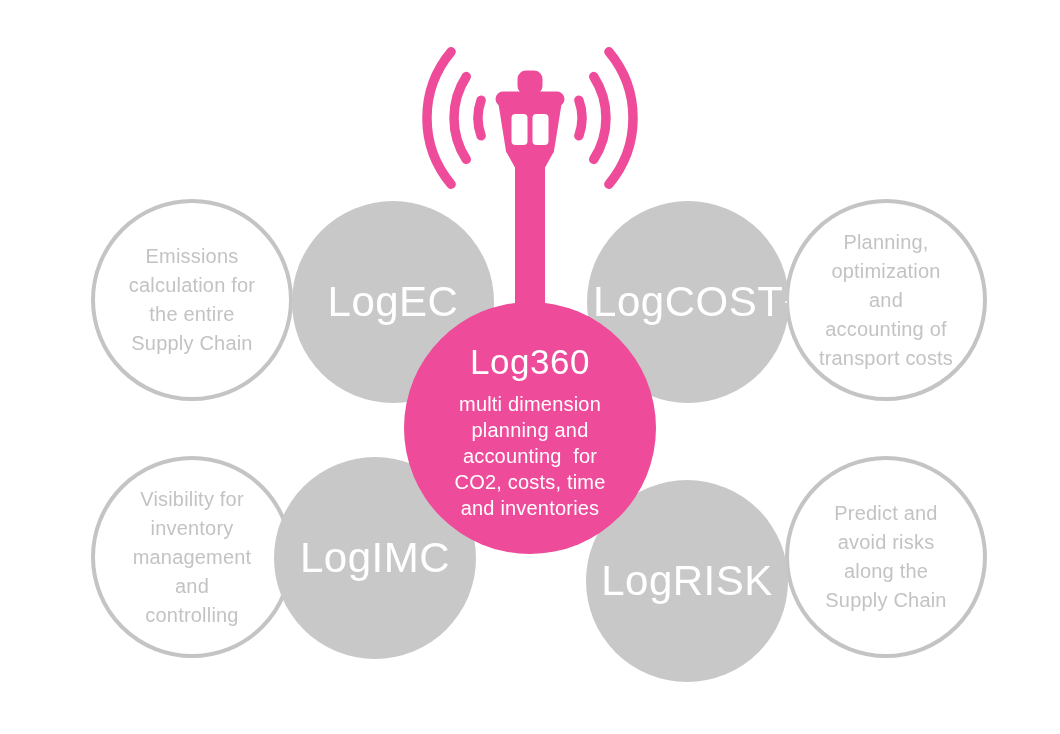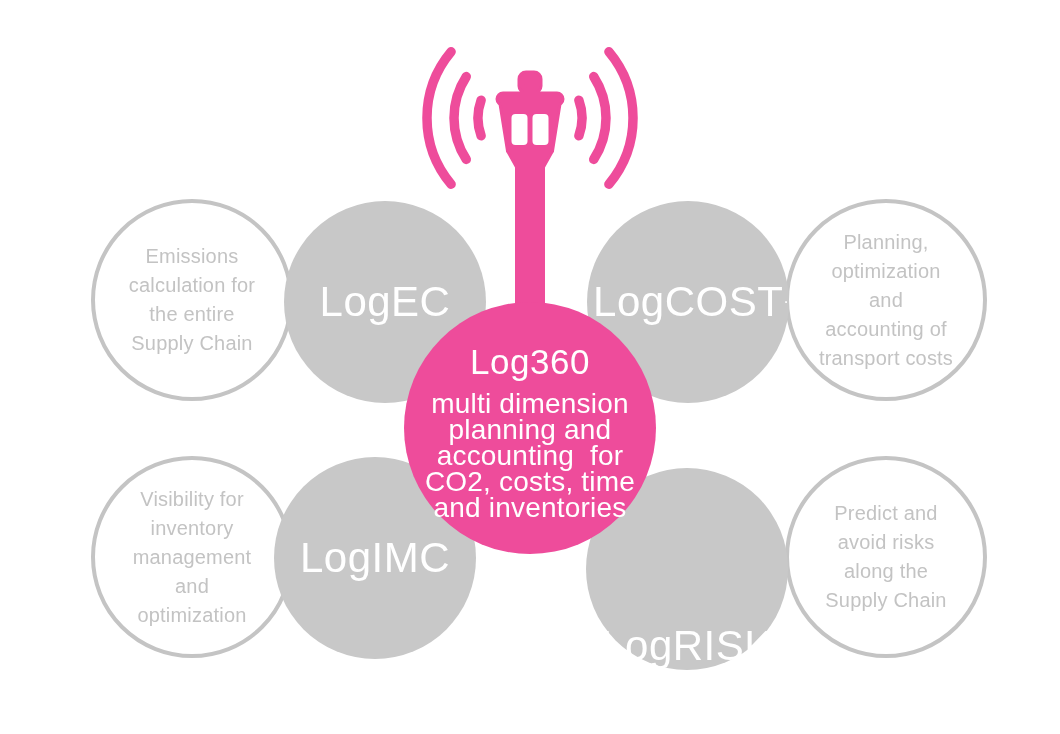--- a/index.html
+++ b/index.html
@@ -39,30 +39,30 @@
   .filled-circle .label{font-size:42px;font-weight:400;letter-spacing:.5px;}
   .filled-circle .mark{font-size:17px;vertical-align:22px;line-height:0;}
   .center-circle{
     width:252px;height:252px;
     background:var(--pink);
     color:var(--label-text);
     flex-direction:column;
     z-index:3;
   }
   .center-circle .title{font-size:35px;font-weight:400;line-height:52px;margin-bottom:3px;letter-spacing:.5px;}
-  .center-circle .desc{font-size:28px;line-height:26px;white-space:pre-line;letter-spacing:.2px;}
+  .center-circle .desc{font-size:20px;line-height:26px;white-space:pre-line;letter-spacing:.2px;}
   
   .pos-outline-tl{left:91px;top:199px;}
   .pos-outline-tr{left:785px;top:199px;text-align:center;}
   .pos-outline-bl{left:91px;top:456px;}
   .pos-outline-br{left:785px;top:456px;}
-  .pos-fill-tl{left:284px;top:201px;z-index:2;text-align:center;}
+  .pos-fill-tl{left:292px;top:201px;z-index:2;text-align:center;}
   .pos-fill-tr{left:587px;top:201px;z-index:2;justify-content:flex-end;}
   .pos-fill-bl{left:274px;top:457px;z-index:2;}
-  .pos-fill-br{left:586px;top:468px;z-index:2;align-items:flex-end;}
+  .pos-fill-br{left:586px;top:480px;z-index:2;}
   .pos-center{left:404px;top:302px;}
   
   .tower-svg{position:absolute;left:400px;top:45px;z-index:1;}
   .tower-shape{fill:var(--pink);stroke:var(--pink);stroke-width:3;stroke-linejoin:round;}
   .tower-window{fill:var(--bg);stroke:none;}
   .wave{fill:none;stroke:var(--pink);stroke-width:9.5;stroke-linecap:round;}
 </style>
 </head>
 <body>
 
@@ -102,21 +102,21 @@
 optimization
 and
 accounting of
 transport costs</div>
   </div>
   <div class="circle outline-circle pos-outline-bl">
     <div class="desc">Visibility for
 inventory
 management
 and
-optimization</div>
+controlling</div>
   </div>
   <div class="circle outline-circle pos-outline-br">
     <div class="desc">Predict and
 avoid risks
 along the
 Supply Chain</div>
   </div>
 
   <div class="circle filled-circle pos-fill-tl">
     <span class="label">LogEC</span>

